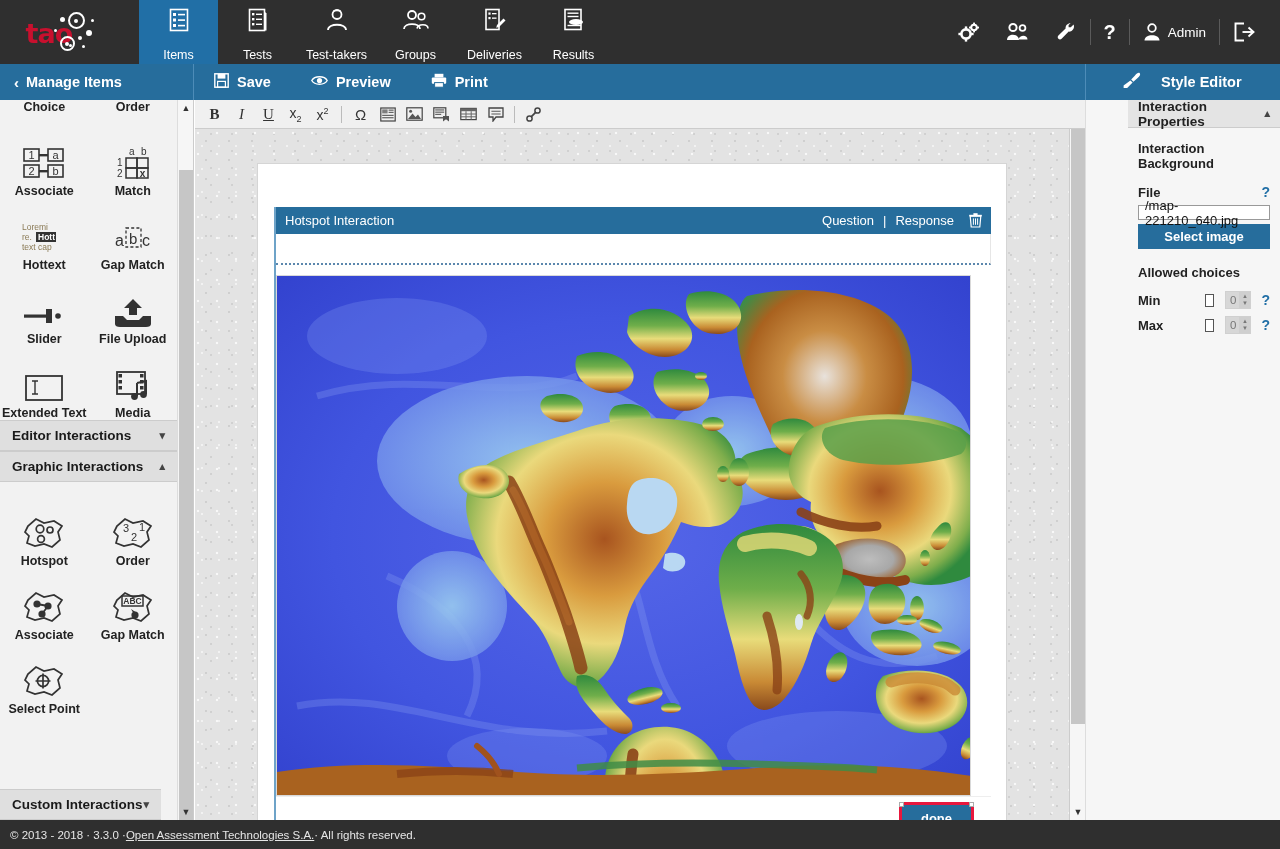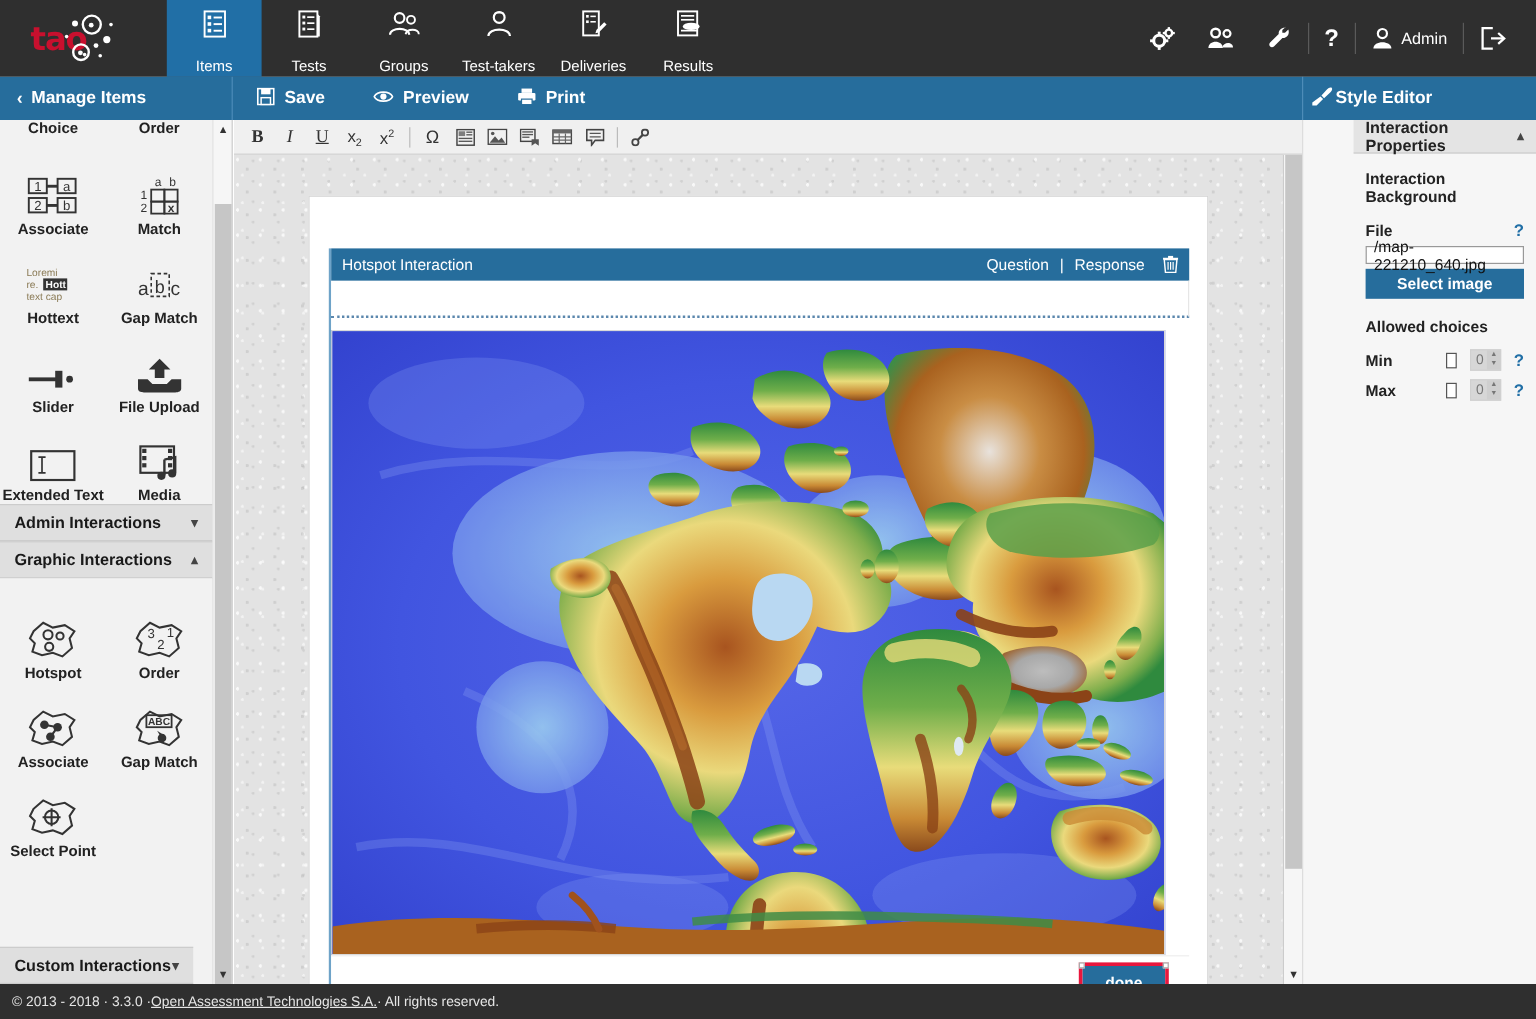--- a/index.html
+++ b/index.html
@@ -64,21 +64,21 @@
     padding-left: 14px; font-size: 14.5px; font-weight: bold; cursor: pointer;
     border-right: 1px solid #4d8cb8;
   }
   .act-btns { display: flex; align-items: stretch; }
   .act-btn {
     display: flex; align-items: center; gap: 8px; padding: 0 20px;
     font-size: 14.5px; font-weight: bold; cursor: pointer;
   }
   #style-editor-btn {
     margin-left: auto; width: 195px; display: flex; align-items: center;
-    gap: 2px; padding-left: 6px; font-size: 14.5px; font-weight: bold;
+    gap: 20px; padding-left: 36px; font-size: 14.5px; font-weight: bold;
     cursor: pointer; border-left: 1px solid #4d8cb8;
   }
 
   
   #left-panel {
     position: absolute; left: 0; top: 100px; width: 178px; bottom: 29px;
     background: #f2f2f2; overflow: hidden; border-right: 1px solid #ddd;
   }
   .lib-grid {
     display: grid; grid-template-columns: 1fr 1fr;
@@ -305,38 +305,38 @@
             <rect x="4" y="10" width="2.4" height="2.4" fill="#fff"></rect>
             <rect x="8" y="10.6" width="6" height="1.4" fill="#fff"></rect>
             <rect x="4" y="15" width="2.4" height="2.4" fill="#fff"></rect>
             <rect x="8" y="15.6" width="6" height="1.4" fill="#fff"></rect>
           </svg>
       </span>
       <span class="nav-lbl">Tests</span>
     </div>
     <div class="nav-tab">
       <span class="nav-ico">
+        <svg width="22" height="24" viewBox="0 0 22 24">
+            <circle cx="11" cy="6.5" r="4.5" fill="none" stroke="#fff" stroke-width="1.8"></circle>
+            <path d="M2 22 C2 15 20 15 20 22" fill="none" stroke="#fff" stroke-width="1.8"></path>
+            <path d="M6.6 3.2 C8 1.3 14 1.3 15.4 3.2 Z" fill="#fff"></path>
+          </svg>
+      </span>
+      <span class="nav-lbl">Test-takers</span>
+    </div>
+    <div class="nav-tab">
+      <span class="nav-ico">
         <svg width="26" height="24" viewBox="0 0 26 24">
             <circle cx="9" cy="7" r="4" fill="none" stroke="#fff" stroke-width="1.8"></circle>
             <path d="M1 21 C1 14.5 17 14.5 17 21" fill="none" stroke="#fff" stroke-width="1.8"></path>
             <circle cx="18.5" cy="8.5" r="3.3" fill="none" stroke="#fff" stroke-width="1.6"></circle>
             <path d="M14 20.5 C15 15.5 25 15.5 25 20.5" fill="none" stroke="#fff" stroke-width="1.6"></path>
           </svg>
       </span>
       <span class="nav-lbl">Groups</span>
-    </div>
-    <div class="nav-tab">
-      <span class="nav-ico">
-        <svg width="22" height="24" viewBox="0 0 22 24">
-            <circle cx="11" cy="6.5" r="4.5" fill="none" stroke="#fff" stroke-width="1.8"></circle>
-            <path d="M2 22 C2 15 20 15 20 22" fill="none" stroke="#fff" stroke-width="1.8"></path>
-            <path d="M6.6 3.2 C8 1.3 14 1.3 15.4 3.2 Z" fill="#fff"></path>
-          </svg>
-      </span>
-      <span class="nav-lbl">Test-takers</span>
     </div>
     <div class="nav-tab">
       <span class="nav-ico">
         <svg width="22" height="24" viewBox="0 0 22 24">
             <rect x="2" y="1.5" width="13" height="20" fill="none" stroke="#fff" stroke-width="1.6"></rect>
             <rect x="4.4" y="4.5" width="2.2" height="2.2" fill="#fff"></rect>
             <rect x="8" y="5" width="4.5" height="1.3" fill="#fff"></rect>
             <rect x="4.4" y="9" width="2.2" height="2.2" fill="#fff"></rect>
             <rect x="8" y="9.5" width="4.5" height="1.3" fill="#fff"></rect>
             <path d="M13 17 L19.5 10.5 L21.5 12.5 L15 19 L12.2 19.8 Z" fill="#fff"></path>
@@ -572,21 +572,21 @@
             <path d="M24 13 L24 26 M24 13 L33 11 L33 24" stroke="#333" stroke-width="2" fill="none"></path>
             <circle cx="21.5" cy="26.5" r="3.4" fill="#333"></circle>
             <circle cx="30.5" cy="24.5" r="3.4" fill="#333"></circle>
           </svg>
       </span>
       <span class="lbl">Media</span>
     </div>
   </div>
 
   <div class="section-head">
-    <span>Admin Interactions</span>
+    <span>Editor Interactions</span>
     <span class="chev">▾</span>
   </div>
 
   <div class="section-head">
     <span>Graphic Interactions</span>
     <span class="chev">▴</span>
   </div>
 
   <div class="lib-grid" style="padding-top:12px;">
     <div class="lib-item">

